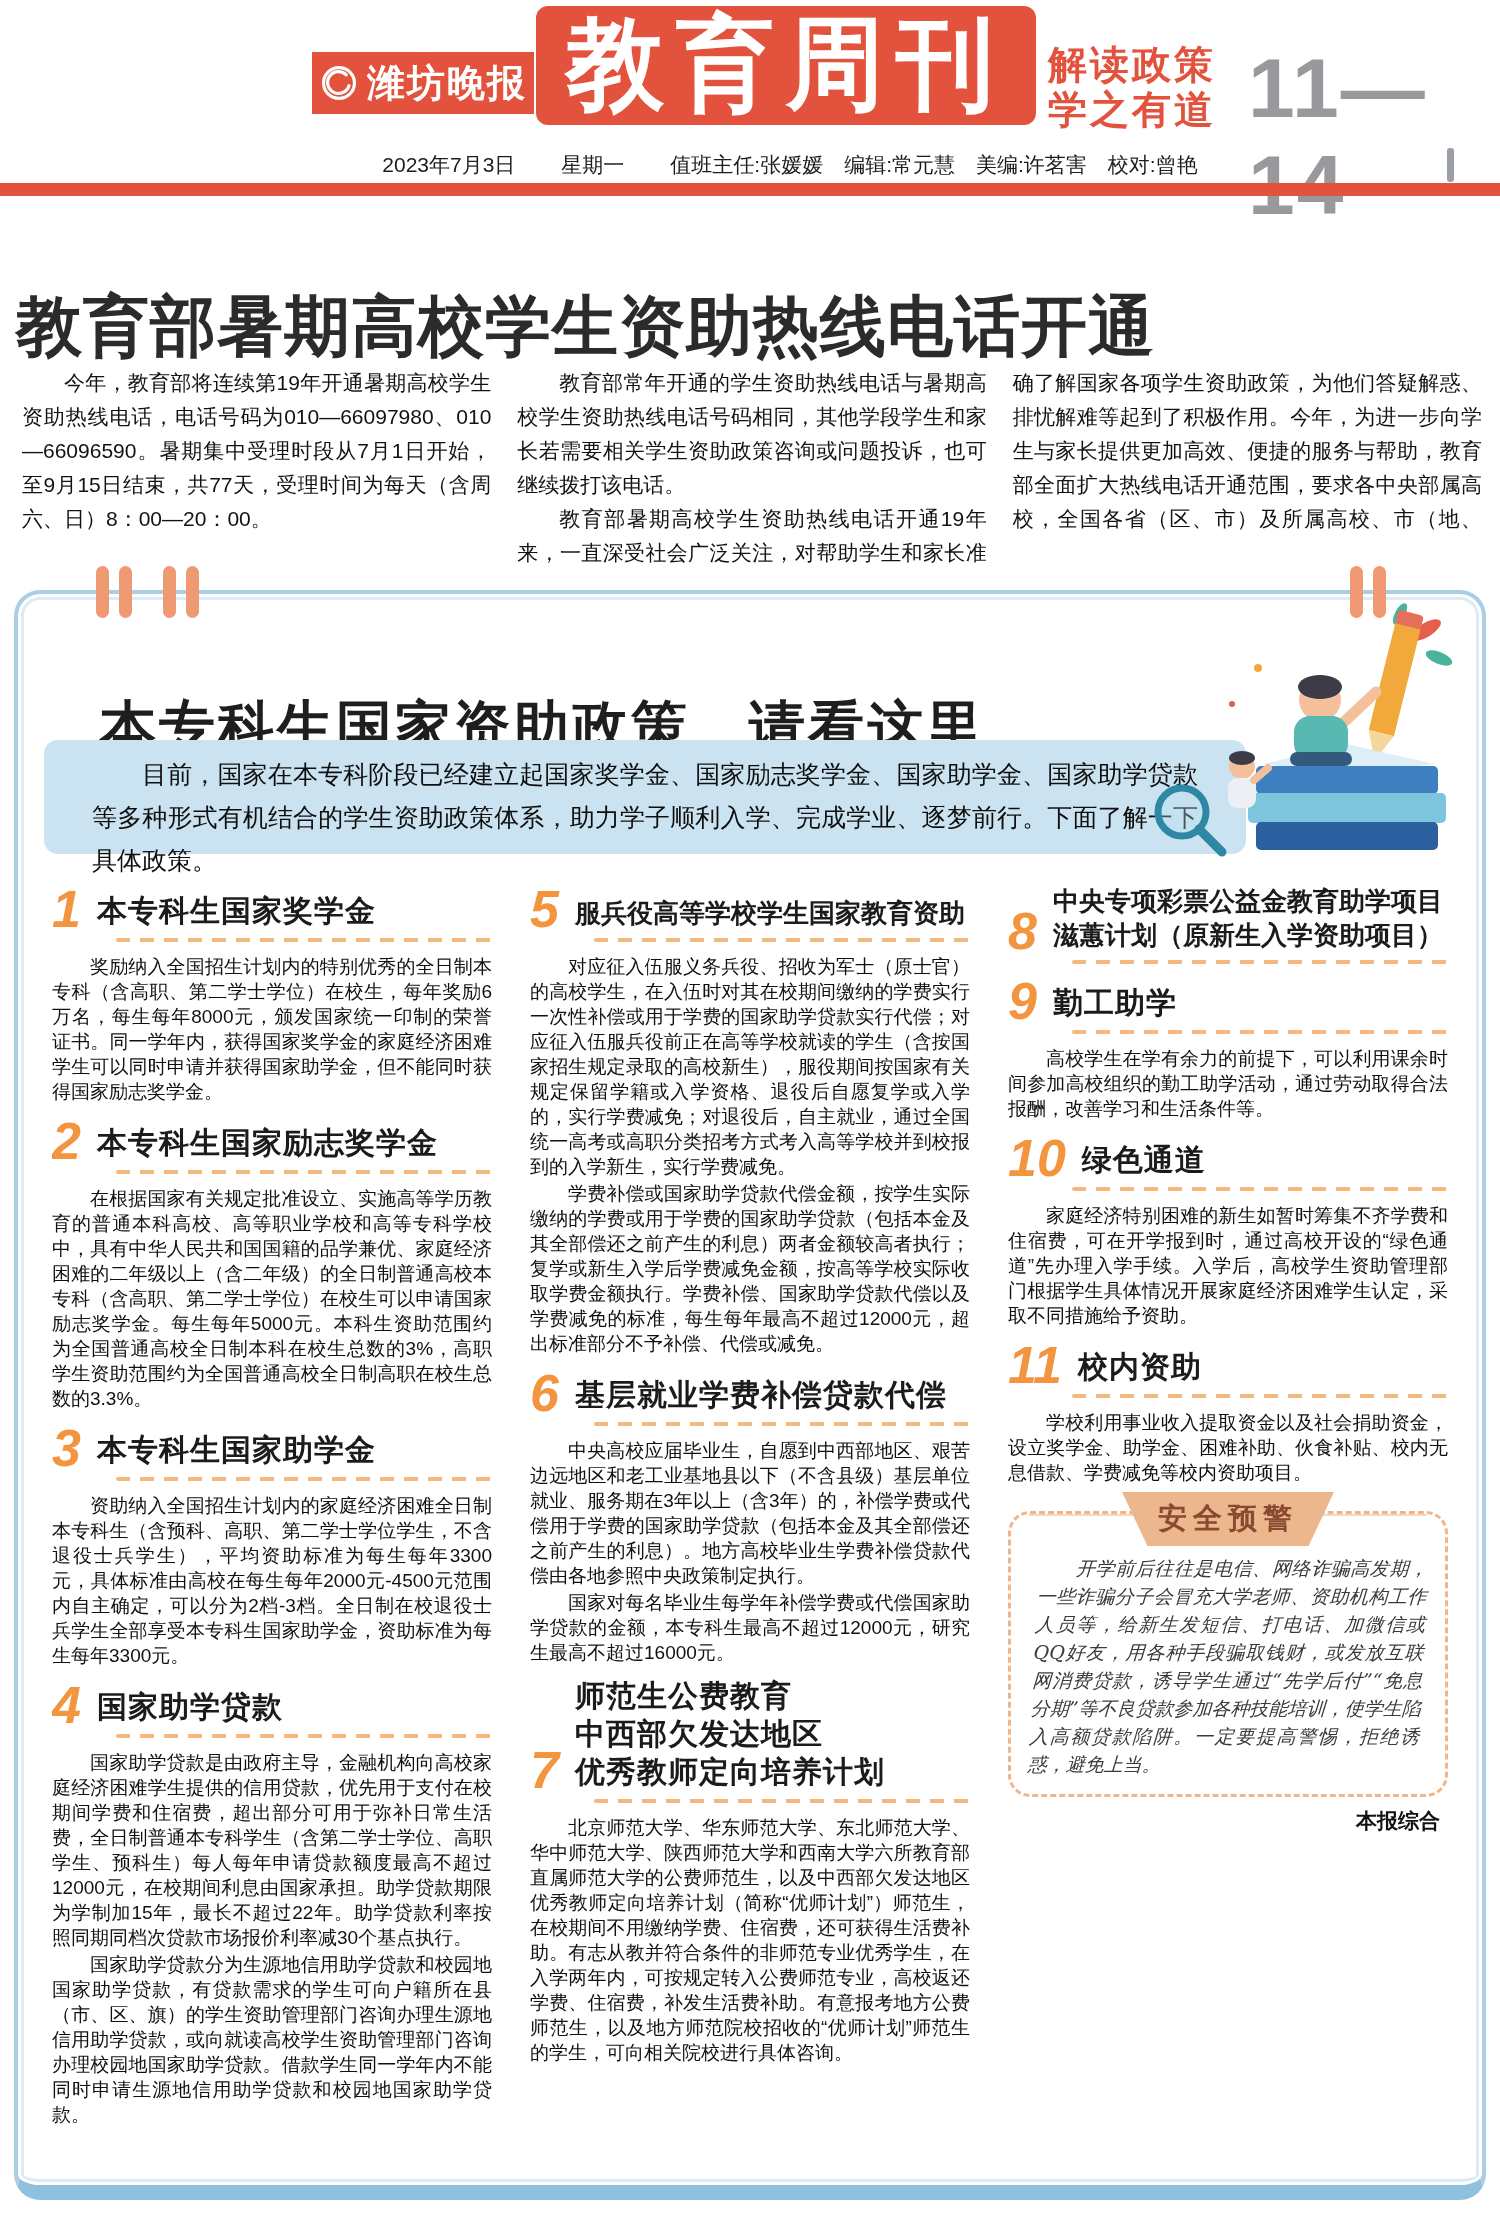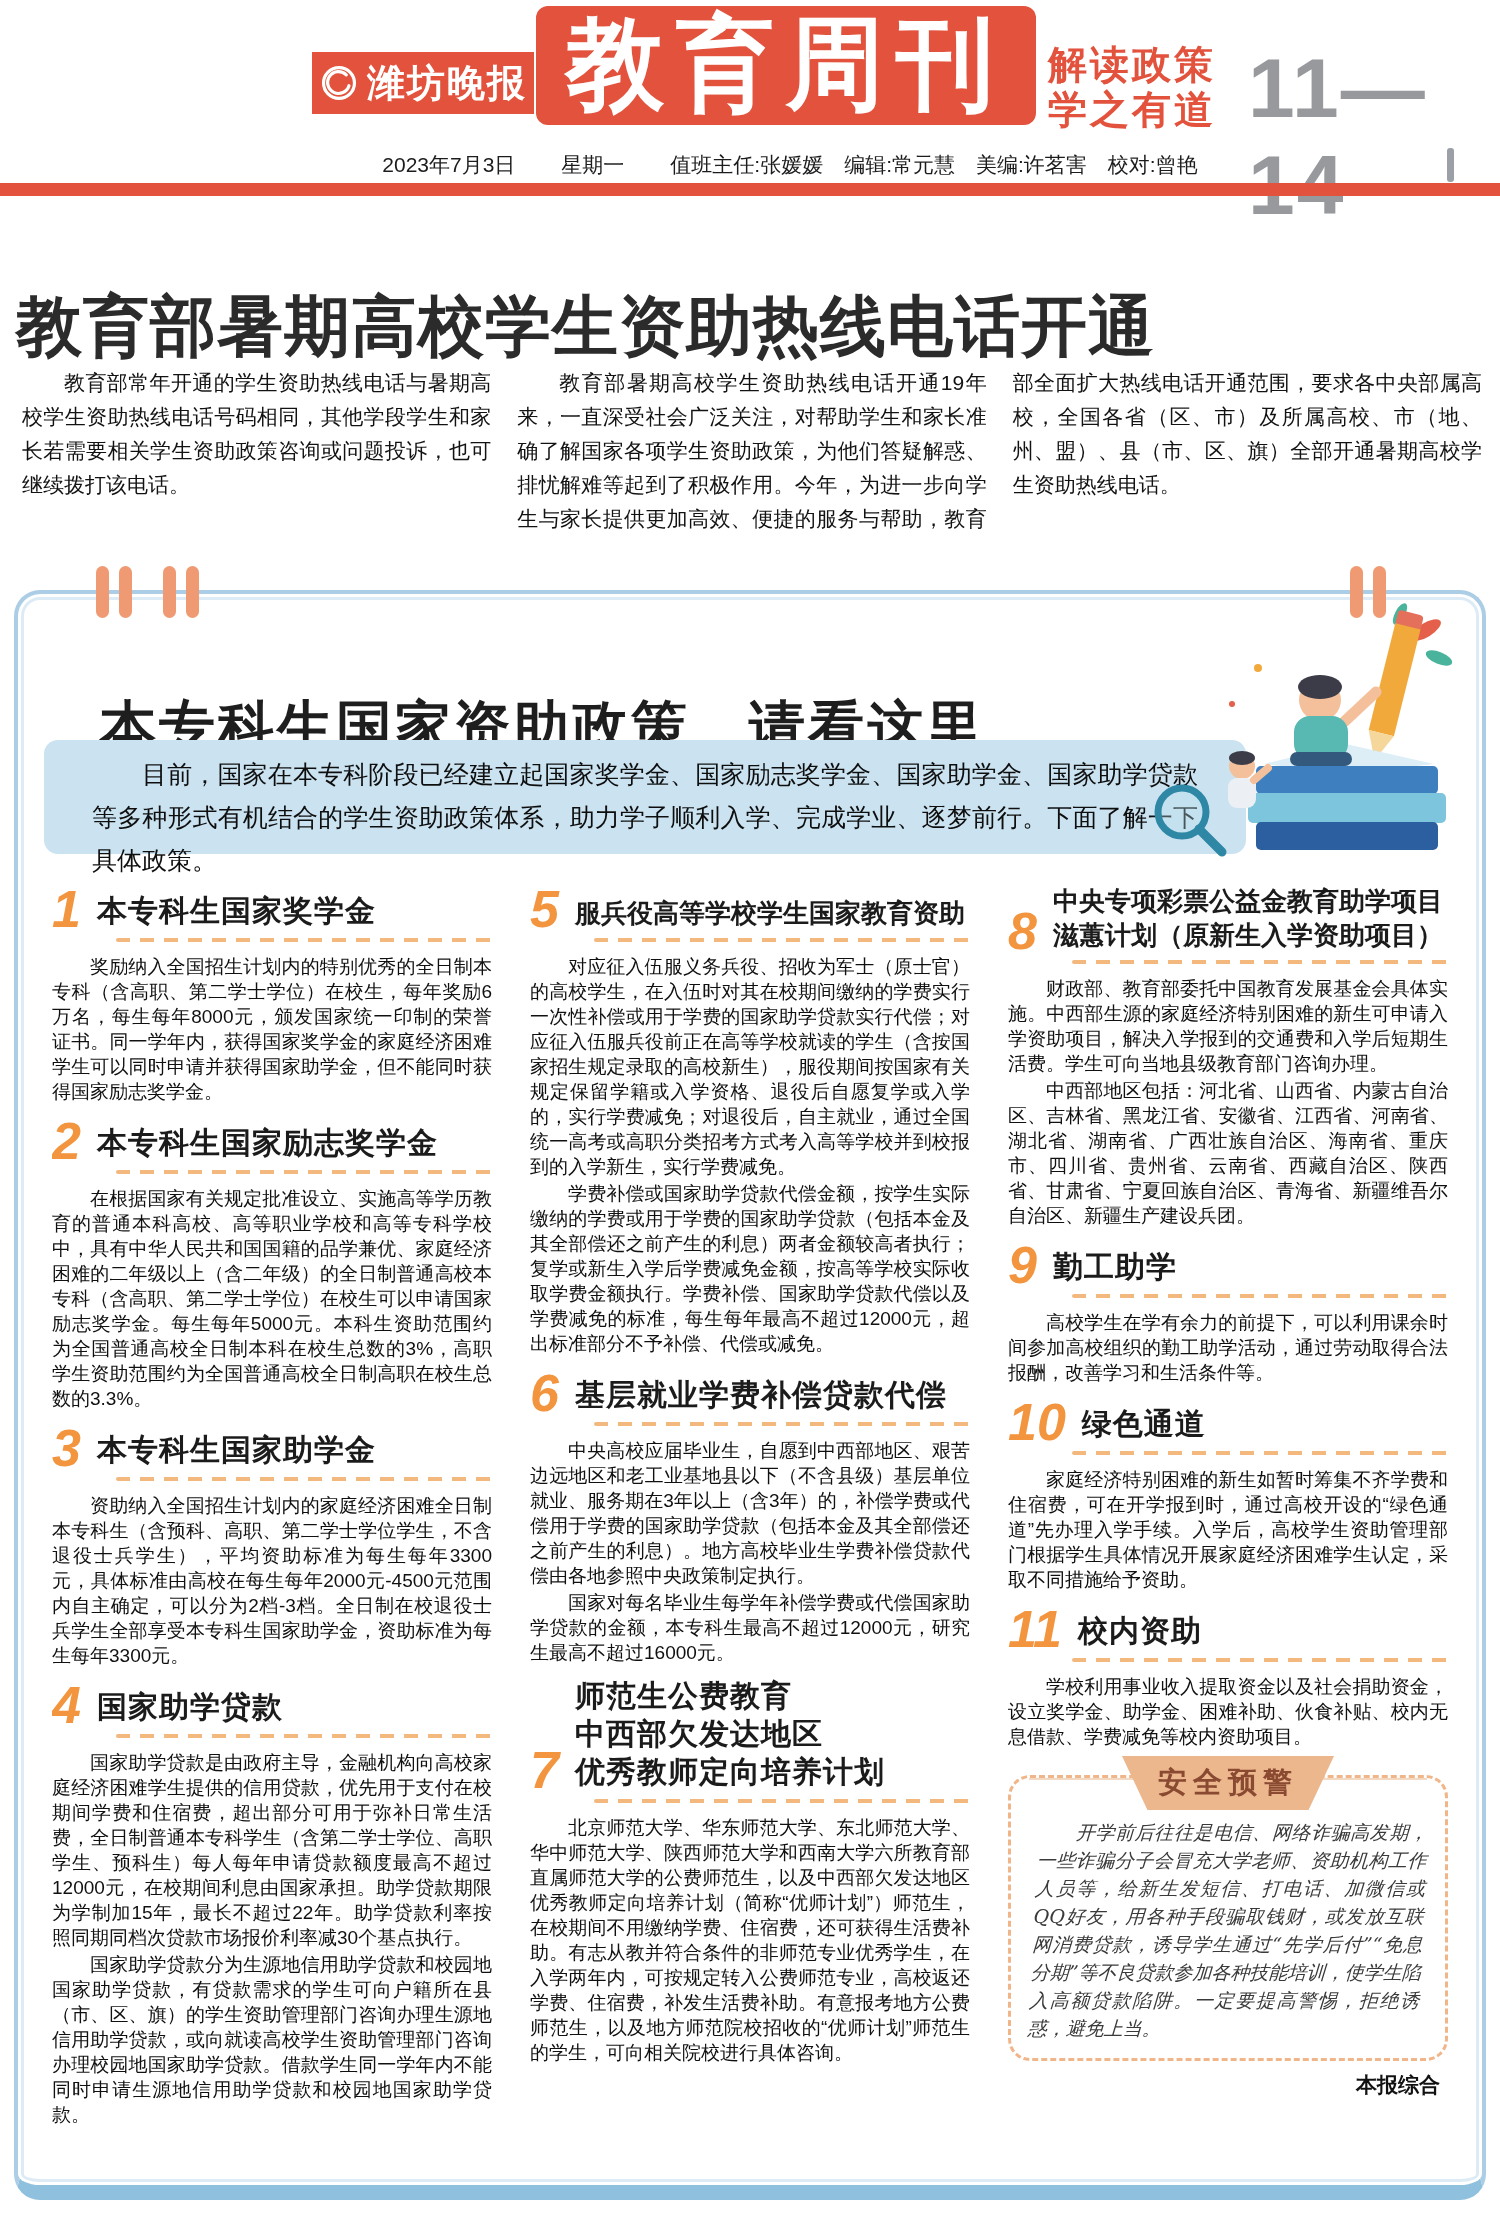--- a/index.html
+++ b/index.html
@@ -91,20 +91,21 @@
       <span>星期一</span>
       <span>值班主任:张媛媛　编辑:常元慧　美编:许茗害　校对:曾艳</span>
     </div>
     <div class="fold-mark"></div>
     <div class="redline"></div>
   </header>
 
   <article>
     <h1 class="headline">教育部暑期高校学生资助热线电话开通</h1>
     <div class="lead-cols">
+      <p>今年，教育部将连续第19年开通暑期高校学生资助热线电话，电话号码为010—66097980、010—66096590。暑期集中受理时段从7月1日开始，至9月15日结束，共77天，受理时间为每天（含周六、日）8：00—20：00。</p>
       <p>教育部常年开通的学生资助热线电话与暑期高校学生资助热线电话号码相同，其他学段学生和家长若需要相关学生资助政策咨询或问题投诉，也可继续拨打该电话。</p>
       <p>教育部暑期高校学生资助热线电话开通19年来，一直深受社会广泛关注，对帮助学生和家长准确了解国家各项学生资助政策，为他们答疑解惑、排忧解难等起到了积极作用。今年，为进一步向学生与家长提供更加高效、便捷的服务与帮助，教育部全面扩大热线电话开通范围，要求各中央部属高校，全国各省（区、市）及所属高校、市（地、州、盟）、县（市、区、旗）全部开通暑期高校学生资助热线电话。</p>
 
     </div>
   </article>
 
   <div class="staple" style="left:96px"></div>
   <div class="staple" style="left:119px"></div>
   <div class="staple" style="left:163px"></div>
   <div class="staple" style="left:186px"></div>
@@ -247,24 +248,20 @@
 </div>
     <div class="col">
       <div>
   <div class="sec">
     <div class="sec-head">
       <span class="sec-num">8</span>
       <h3 class="sec-title small">中央专项彩票公益金教育助学项目
 滋蕙计划（原新生入学资助项目）</h3>
     </div>
     <div class="sec-dash"></div>
-    <div class="sec-body">
-              <p>财政部、教育部委托中国教育发展基金会具体实施。中西部生源的家庭经济特别困难的新生可申请入学资助项目，解决入学报到的交通费和入学后短期生活费。学生可向当地县级教育部门咨询办理。</p>
-              <p>中西部地区包括：河北省、山西省、内蒙古自治区、吉林省、黑龙江省、安徽省、江西省、河南省、湖北省、湖南省、广西壮族自治区、海南省、重庆市、四川省、贵州省、云南省、西藏自治区、陕西省、甘肃省、宁夏回族自治区、青海省、新疆维吾尔自治区、新疆生产建设兵团。</p>
-            </div>
   </div>
 
   <div class="sec">
     <div class="sec-head">
       <span class="sec-num">9</span>
       <h3 class="sec-title">勤工助学</h3>
     </div>
     <div class="sec-dash"></div>
     <div class="sec-body">
               <p>高校学生在学有余力的前提下，可以利用课余时间参加高校组织的勤工助学活动，通过劳动取得合法报酬，改善学习和生活条件等。</p>

